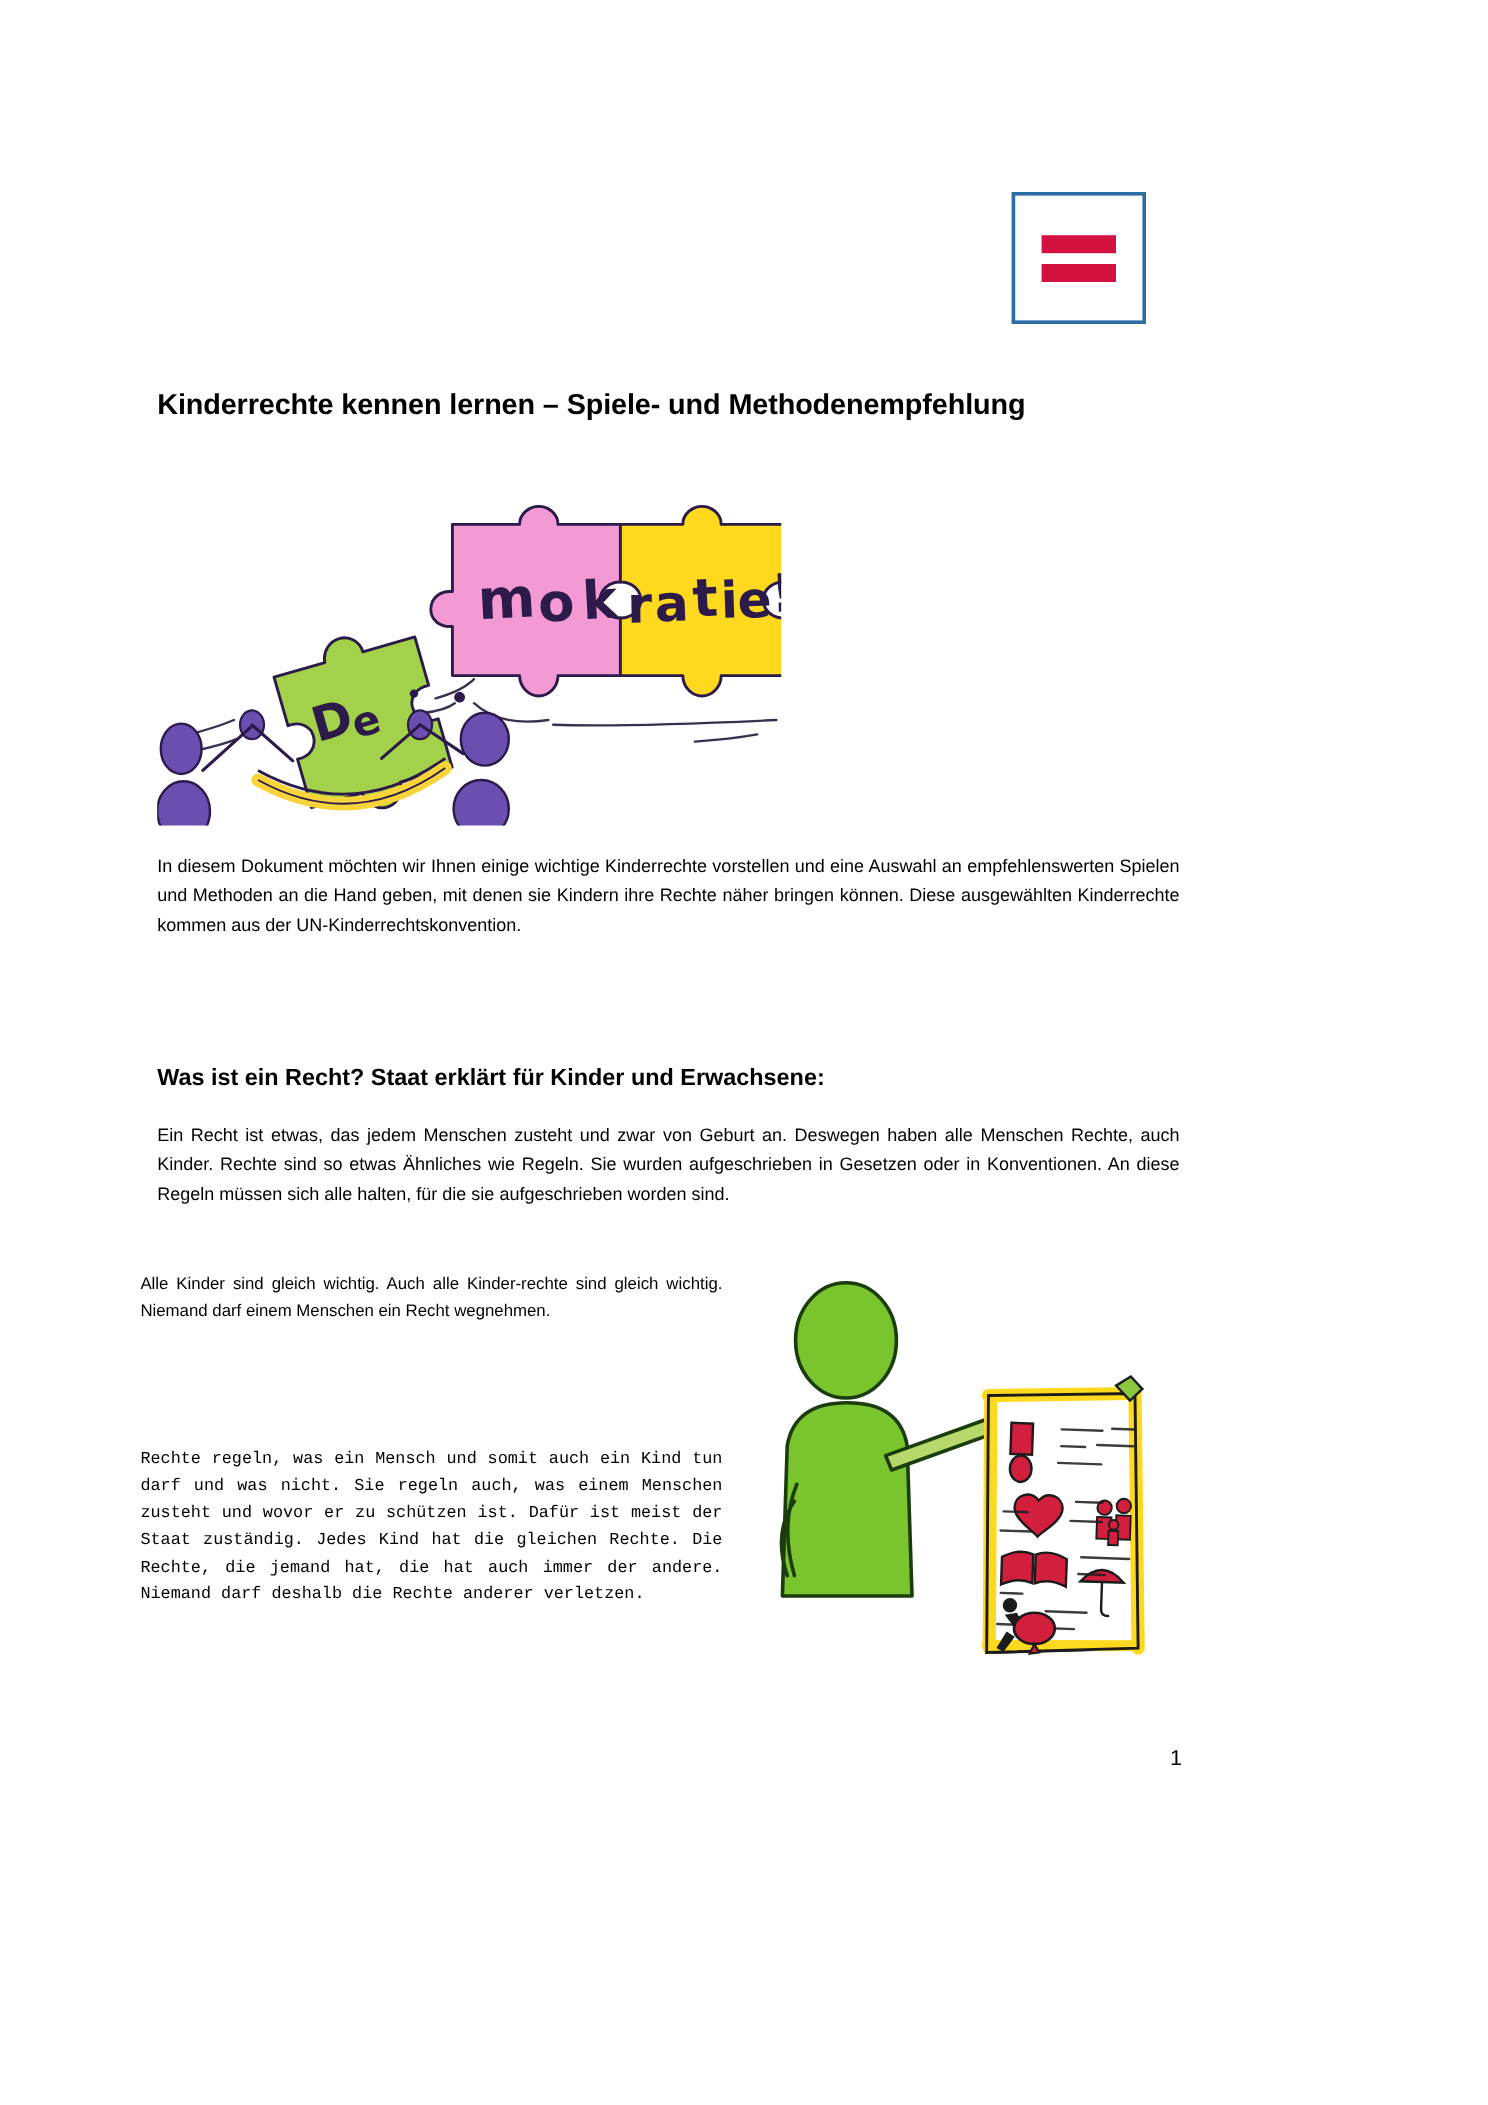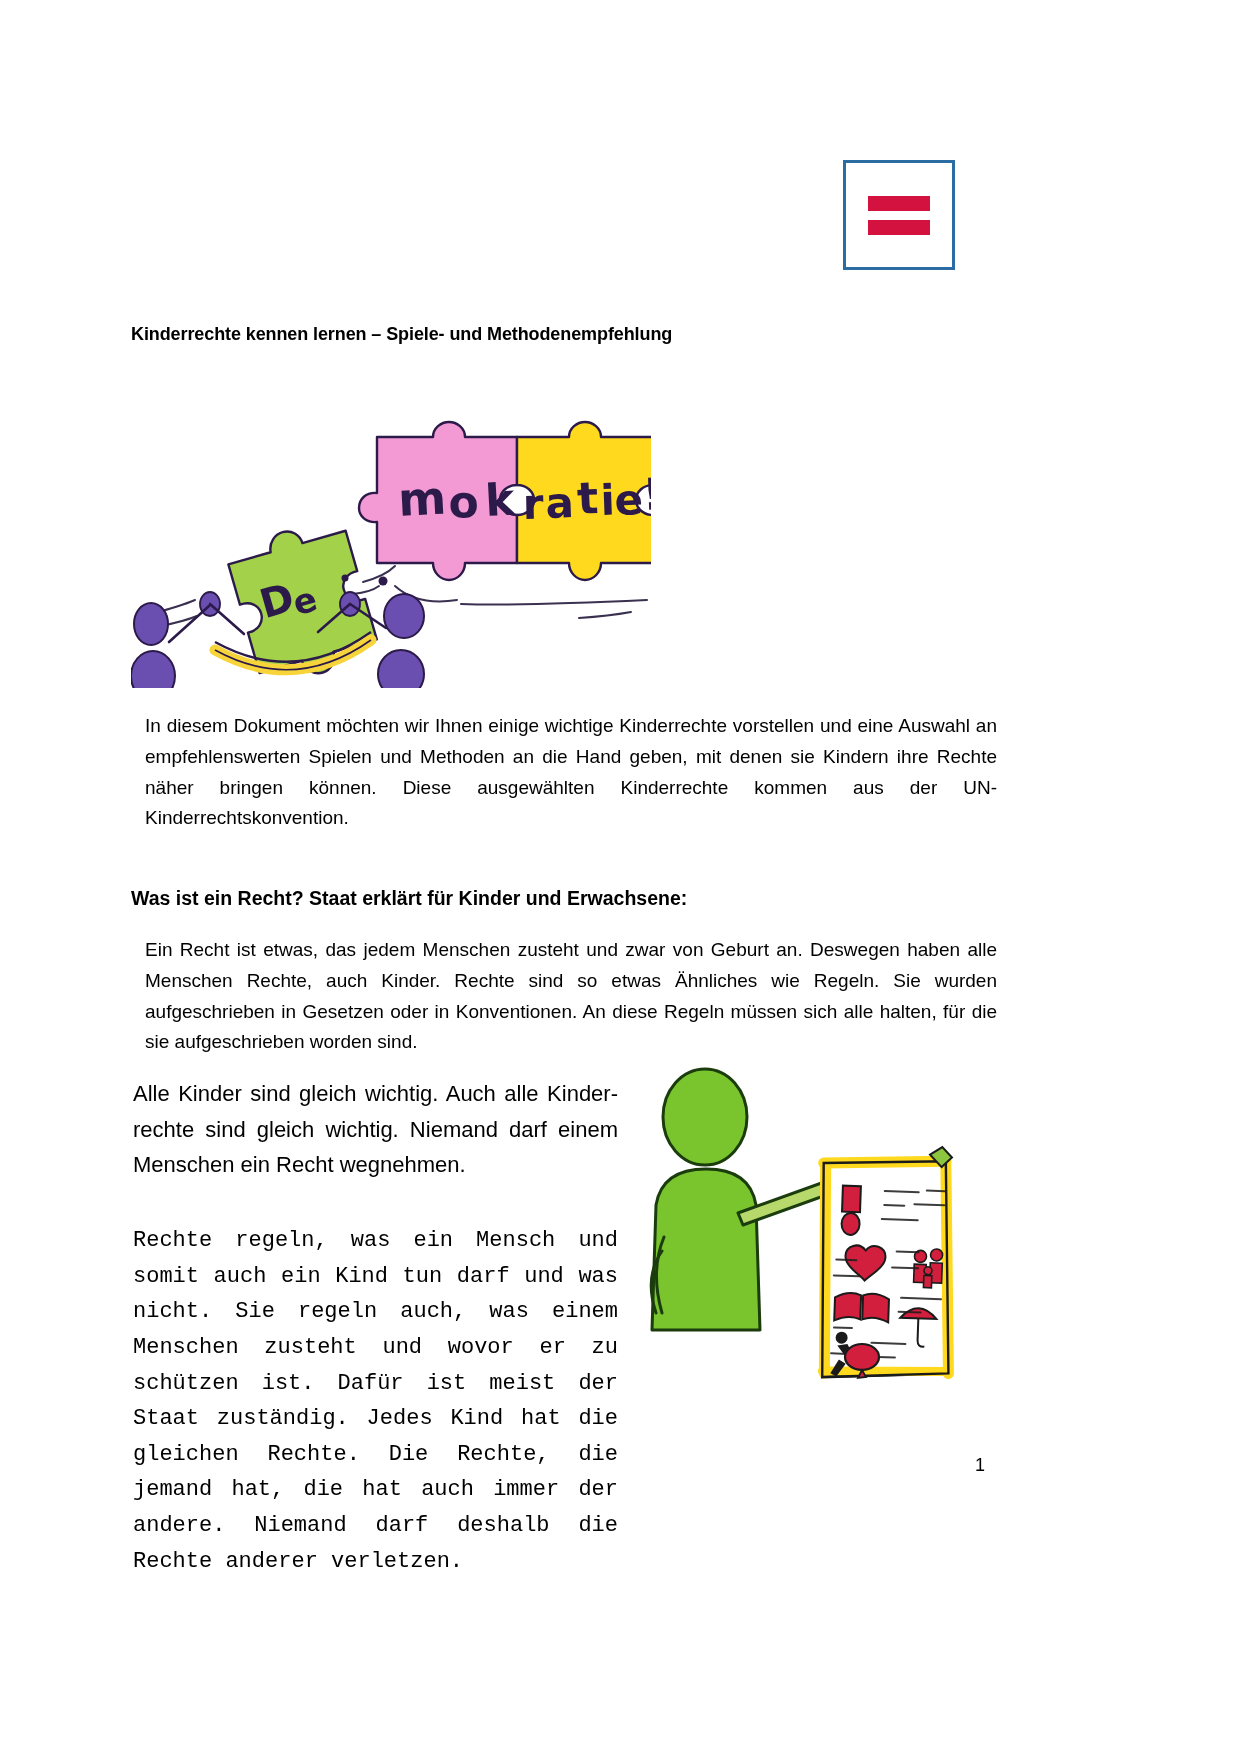--- a/index.html
+++ b/index.html
@@ -45,21 +45,21 @@
     height: 15px;
     background: #d4123f;
   }
 
   
   .doc-title {
     position: absolute;
     left: 131px;
     top: 324px;
     width: 980px;
-    font-size: 18px;
+    font-size: 24px;
     font-weight: bold;
     letter-spacing: -0.1px;
     line-height: 1.2;
   }
 
   
   .illu-puzzle {
     position: absolute;
     left: 131px;
     top: 418px;
@@ -75,48 +75,47 @@
     top: 423px;
     width: 305px;
     font-size: 19px;
     line-height: 1.62;
     text-align: justify;
   }
 
   
   .para {
     position: absolute;
-    left: 145px;
+    left: 131px;
     width: 852px;
-    font-size: 19px;
+    font-size: 15px;
     line-height: 1.62;
     text-align: justify;
   }
   .para-intro  { top: 711px; }
   .para-recht  { top: 935px; }
 
   .subhead {
     position: absolute;
     left: 131px;
     top: 885px;
     width: 860px;
     font-size: 19.5px;
     font-weight: bold;
     line-height: 1.4;
   }
 
   
   .col-left {
     position: absolute;
-    left: 133px;
+    left: 117px;
     width: 485px;
-    font-size: 22px;
+    font-size: 14px;
     line-height: 1.62;
     text-align: justify;
-    margin-top: 18px;
   }
   .col-left-a { top: 1058px; }
   .col-left-b { top: 1205px; font-family: Liberation Mono, monospace; }
 
   .illu-teacher {
     position: absolute;
     left: 630px;
     top: 1055px;
     width: 355px;
     height: 330px;

